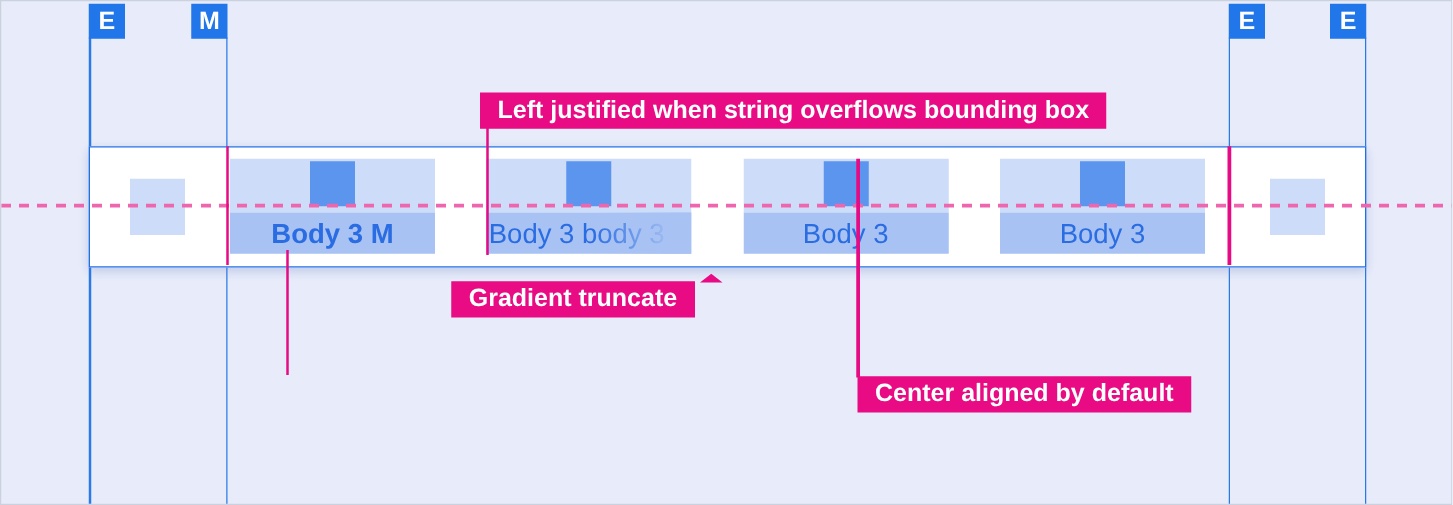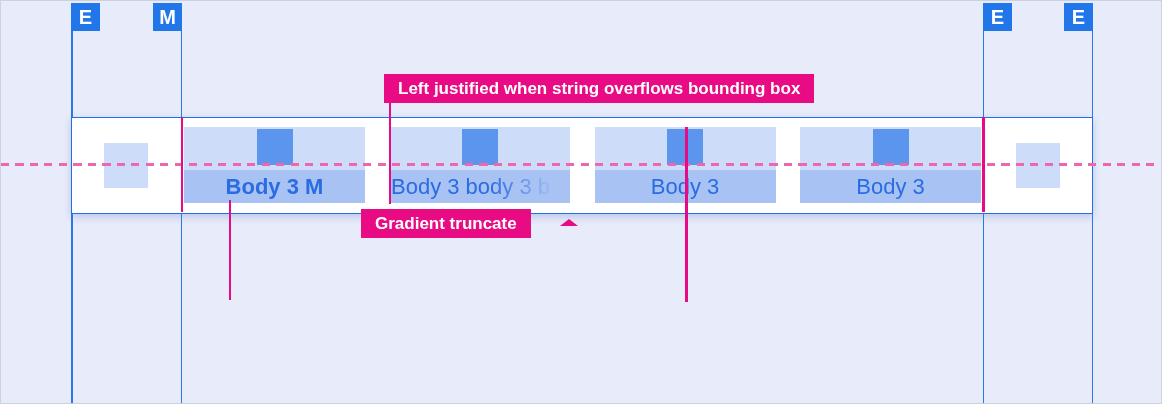--- a/index.html
+++ b/index.html
@@ -22,21 +22,21 @@
     display:flex;align-items:center;justify-content:center;
   }
   
   #tabbar{
     position:absolute;left:70px;top:115.5px;width:1022px;height:97px;
     box-sizing:border-box;background:#fff;
     border:1.5px solid #1f6fe6;
     box-shadow:0 3px 8px rgba(86,112,190,.30);
   }
   .ph-square{position:absolute;top:142px;width:44px;height:45px;background:#cddcf8;}
-  .tab{position:absolute;top:126px;width:181px;height:76px;}
+  .tab{position:absolute;top:126px;width:164px;height:76px;}
   .tab-top{position:relative;width:100%;height:43px;background:#cddcf8;}
   .touch-square{position:absolute;left:50%;margin-left:-18px;top:2px;width:36px;height:36px;background:#5c95ee;}
   .tab-label{
     position:relative;width:100%;height:33px;background:#a8c2f4;
     font-size:22px;line-height:33px;color:#2a6ce2;
     text-align:center;white-space:nowrap;overflow:hidden;
   }
   .tab-label.active{font-weight:bold;}
   .tab-label.left{text-align:left;padding-left:2px;box-sizing:border-box;}
   .fade-overlay{
@@ -48,21 +48,21 @@
     position:absolute;left:0;top:162px;width:1162px;height:3px;
     background:repeating-linear-gradient(90deg,#ee66ad 0 8px,rgba(0,0,0,0) 8px 14.5px);
     z-index:7;
   }
   
   .mline{position:absolute;width:2.5px;background:#e60b84;z-index:8;}
   
   .callout{
     position:absolute;z-index:9;
     background:#e80b83;color:#fff;
-    font-size:17px;font-weight:bold;line-height:23px;
+    font-size:20px;font-weight:bold;line-height:23px;
     padding:3px 14px;white-space:nowrap;
   }
   .arrow-up{
     position:absolute;z-index:9;width:0;height:0;
     border-left:9px solid transparent;border-right:9px solid transparent;
     border-bottom:7px solid #e80b83;
   }
   .z3{z-index:3;}
 </style>
 </head>
@@ -118,15 +118,16 @@
 
   <div class="mline" style="left:179.5px;top:116px;height:95px;"></div>
   <div class="mline" style="left:981px;top:116px;height:95px;"></div>
 
   <div class="mline" style="left:387.5px;top:100px;height:103px;"></div>
   <div class="mline" style="left:227.5px;top:199px;height:100px;"></div>
   <div class="mline" style="left:684px;top:126px;height:175px;"></div>
 
   <div class="callout" style="left:383px;top:73px;">Left justified when string overflows bounding box</div>
   <div class="arrow-up" style="left:559px;top:217.5px;"></div>
-  <div class="callout" style="left:360px;top:208px;">Gradient truncate</div>
+  <div class="callout" style="left:360px;top:224px;">Gradient truncate</div>
+  <div class="callout" style="left:685px;top:300px;">Center aligned by default</div>
 
 </div>
 
 </body></html>

